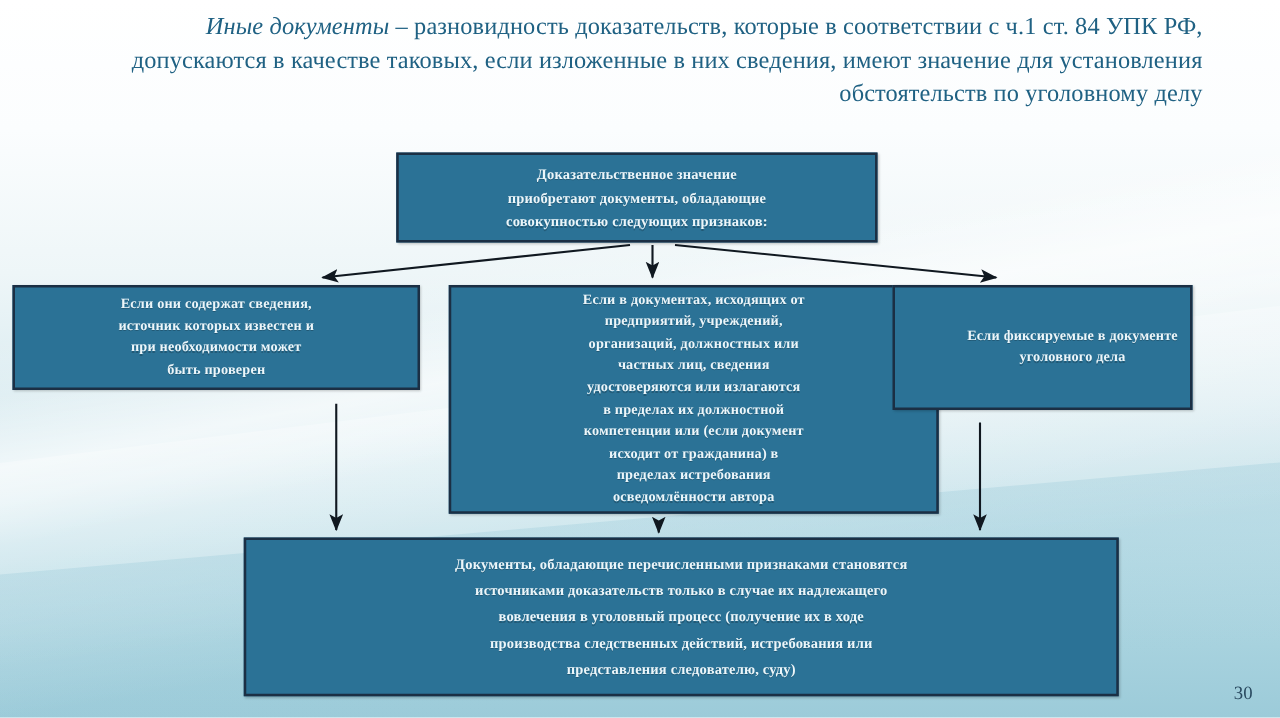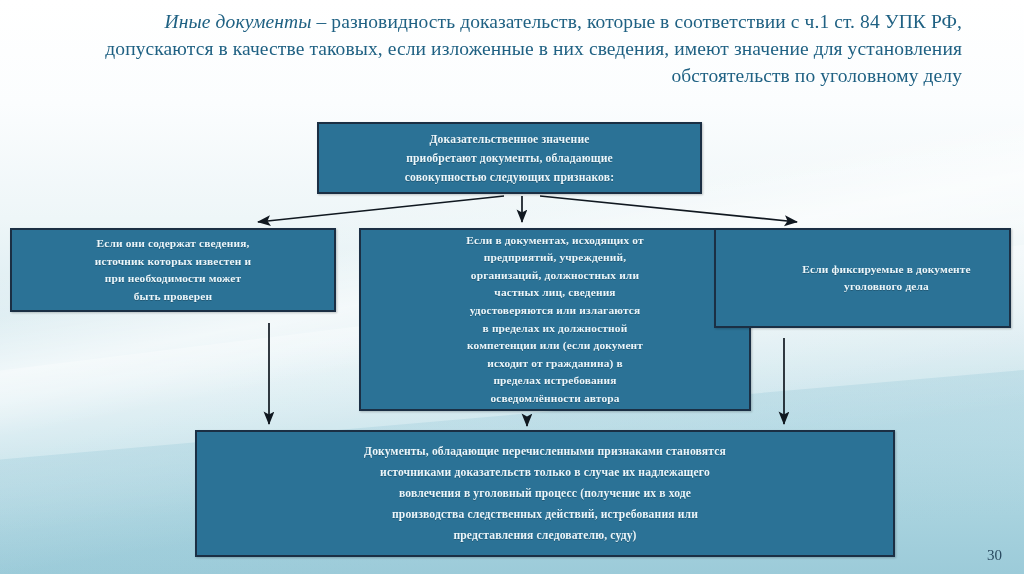--- a/index.html
+++ b/index.html
@@ -107,21 +107,21 @@
   }
   .box .inner {
     padding: 0 10px;
     width: 100%;
   }
   .box .line { display: block; white-space: nowrap; }
 
   #box-top     { left: 317px; top: 122px; width: 385px; height: 72px; }
   #box-left    { left: 10px;  top: 228px; width: 326px; height: 84px; }
   #box-middle  { left: 359px; top: 228px; width: 392px; height: 183px; }
-  #box-right   { left: 714px; top: 228px; width: 297px; height: 100px; padding-left: 48px; }
+  #box-right   { left: 714px; top: 228px; width: 240px; height: 100px; padding-left: 48px; }
   #box-bottom  { left: 195px; top: 430px; width: 700px; height: 127px; }
 
   #box-middle { line-height: 17.6px; }
   #box-bottom { font-size: 11.6px; line-height: 21px; }
   #box-top    { font-size: 11.6px; line-height: 19px; }
 
   
   #connectors {
     position: absolute;
     left: 0; top: 0;

